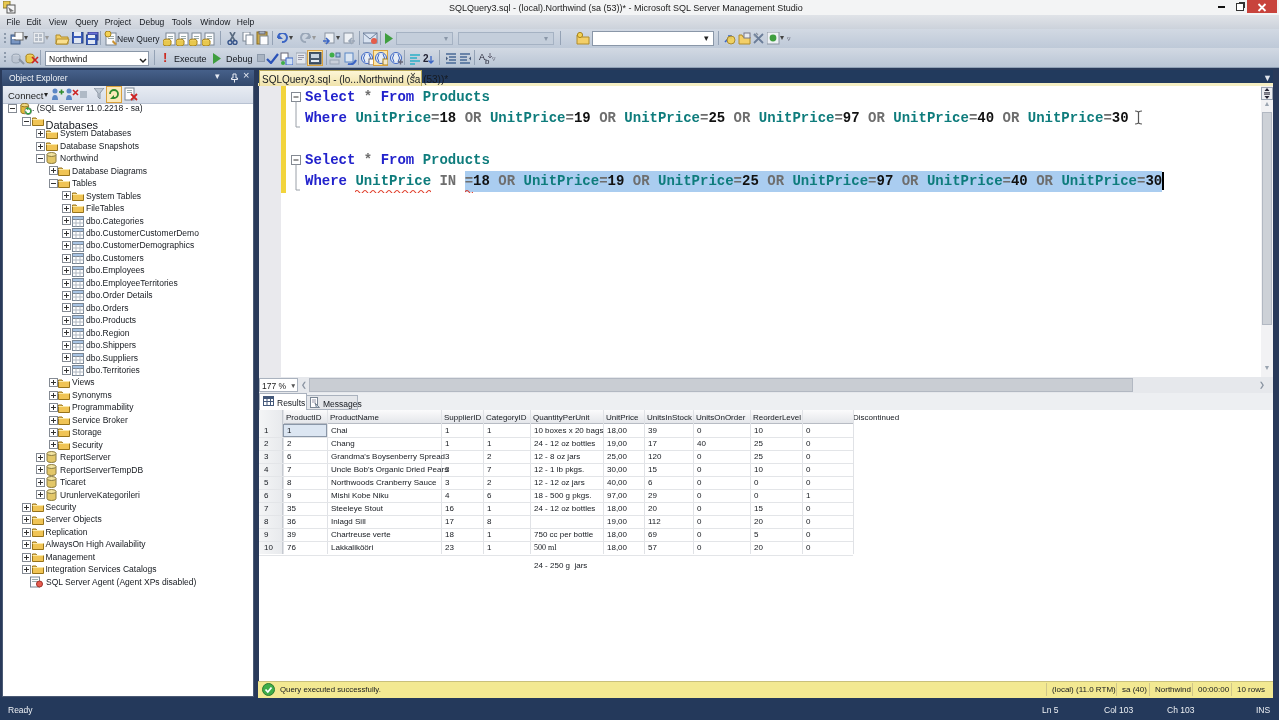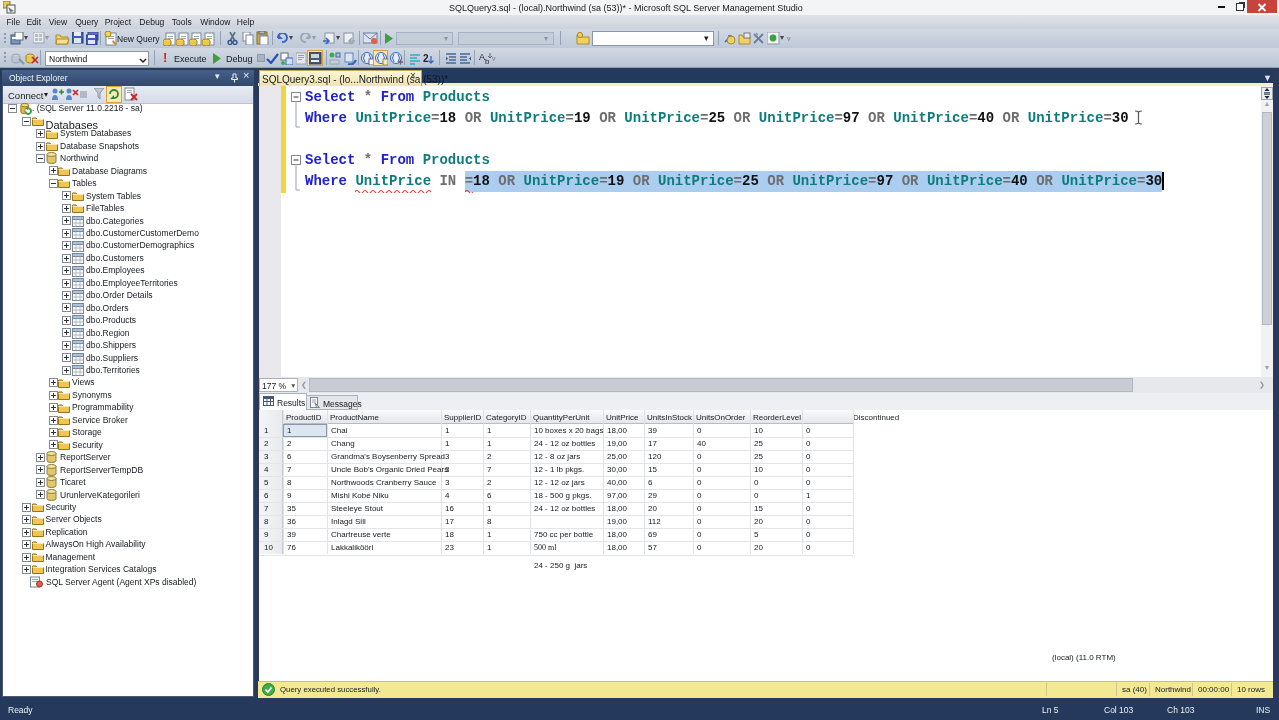--- a/index.html
+++ b/index.html
@@ -881,21 +881,21 @@
 <div class="abs" style="left:283px;top:423.5px;width:44px;height:13.1px;background:#dce6f2;border:1px solid #8a97a8;"></div>
 <div class="tx" style="left:287px;top:425.5px;font-size:8px;color:#15191f;">1</div>
 
 <div class="abs" style="left:258px;top:681px;width:1015px;height:17px;background:#f3e992;border-top:1px solid #c9c07c;"></div>
 <svg class="abs" style="left:262px;top:683px" width="13" height="13" viewBox="0 0 13 13">
       <circle cx="6.5" cy="6.5" r="6" fill="#3fae49" stroke="#2a7a33"></circle>
       <path d="M3.5 6.5 L5.8 9 L9.5 4.5" stroke="#fff" stroke-width="1.8" fill="none"></path>
     </svg>
 <div class="tx" style="left:280px;top:685px;font-size:7.8px;color:#15191f;">Query executed successfully.</div>
 <div class="abs" style="left:1046px;top:683px;width:1px;height:13px;background:#cfc68a;"></div>
-<div class="tx" style="left:1052px;top:653px;font-size:8px;color:#15191f;">(local) (11.0 RTM)</div>
+<div class="tx" style="left:1052px;top:685px;font-size:8px;color:#15191f;">(local) (11.0 RTM)</div>
 <div class="abs" style="left:1116px;top:683px;width:1px;height:13px;background:#cfc68a;"></div>
 <div class="tx" style="left:1122px;top:685px;font-size:8px;color:#15191f;">sa (40)</div>
 <div class="abs" style="left:1149px;top:683px;width:1px;height:13px;background:#cfc68a;"></div>
 <div class="tx" style="left:1155px;top:685px;font-size:8px;color:#15191f;">Northwind</div>
 <div class="abs" style="left:1192px;top:683px;width:1px;height:13px;background:#cfc68a;"></div>
 <div class="tx" style="left:1198px;top:685px;font-size:8px;color:#15191f;">00:00:00</div>
 <div class="abs" style="left:1231px;top:683px;width:1px;height:13px;background:#cfc68a;"></div>
 <div class="tx" style="left:1237px;top:685px;font-size:8px;color:#15191f;">10 rows</div>
 
 <div class="abs" style="left:0;top:698px;width:1279px;height:22px;background:#24395b;"></div>

